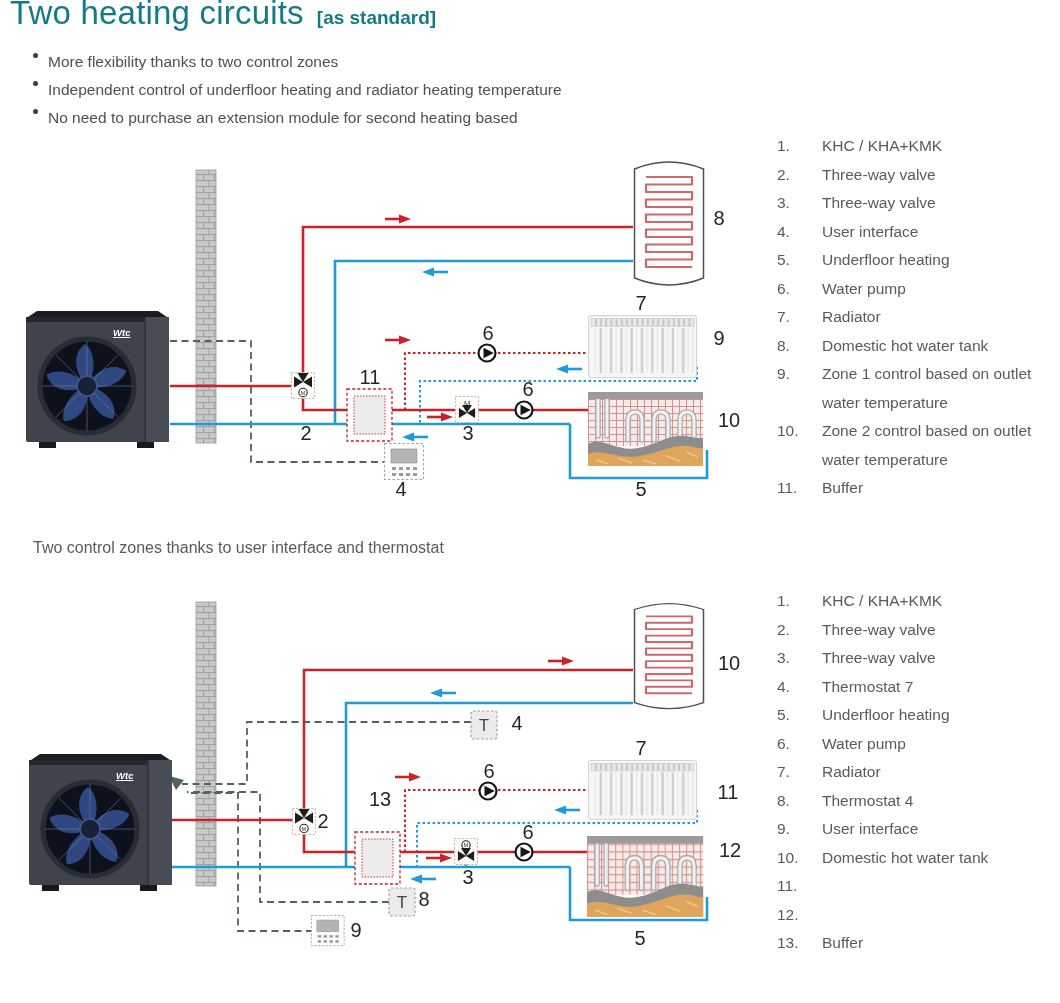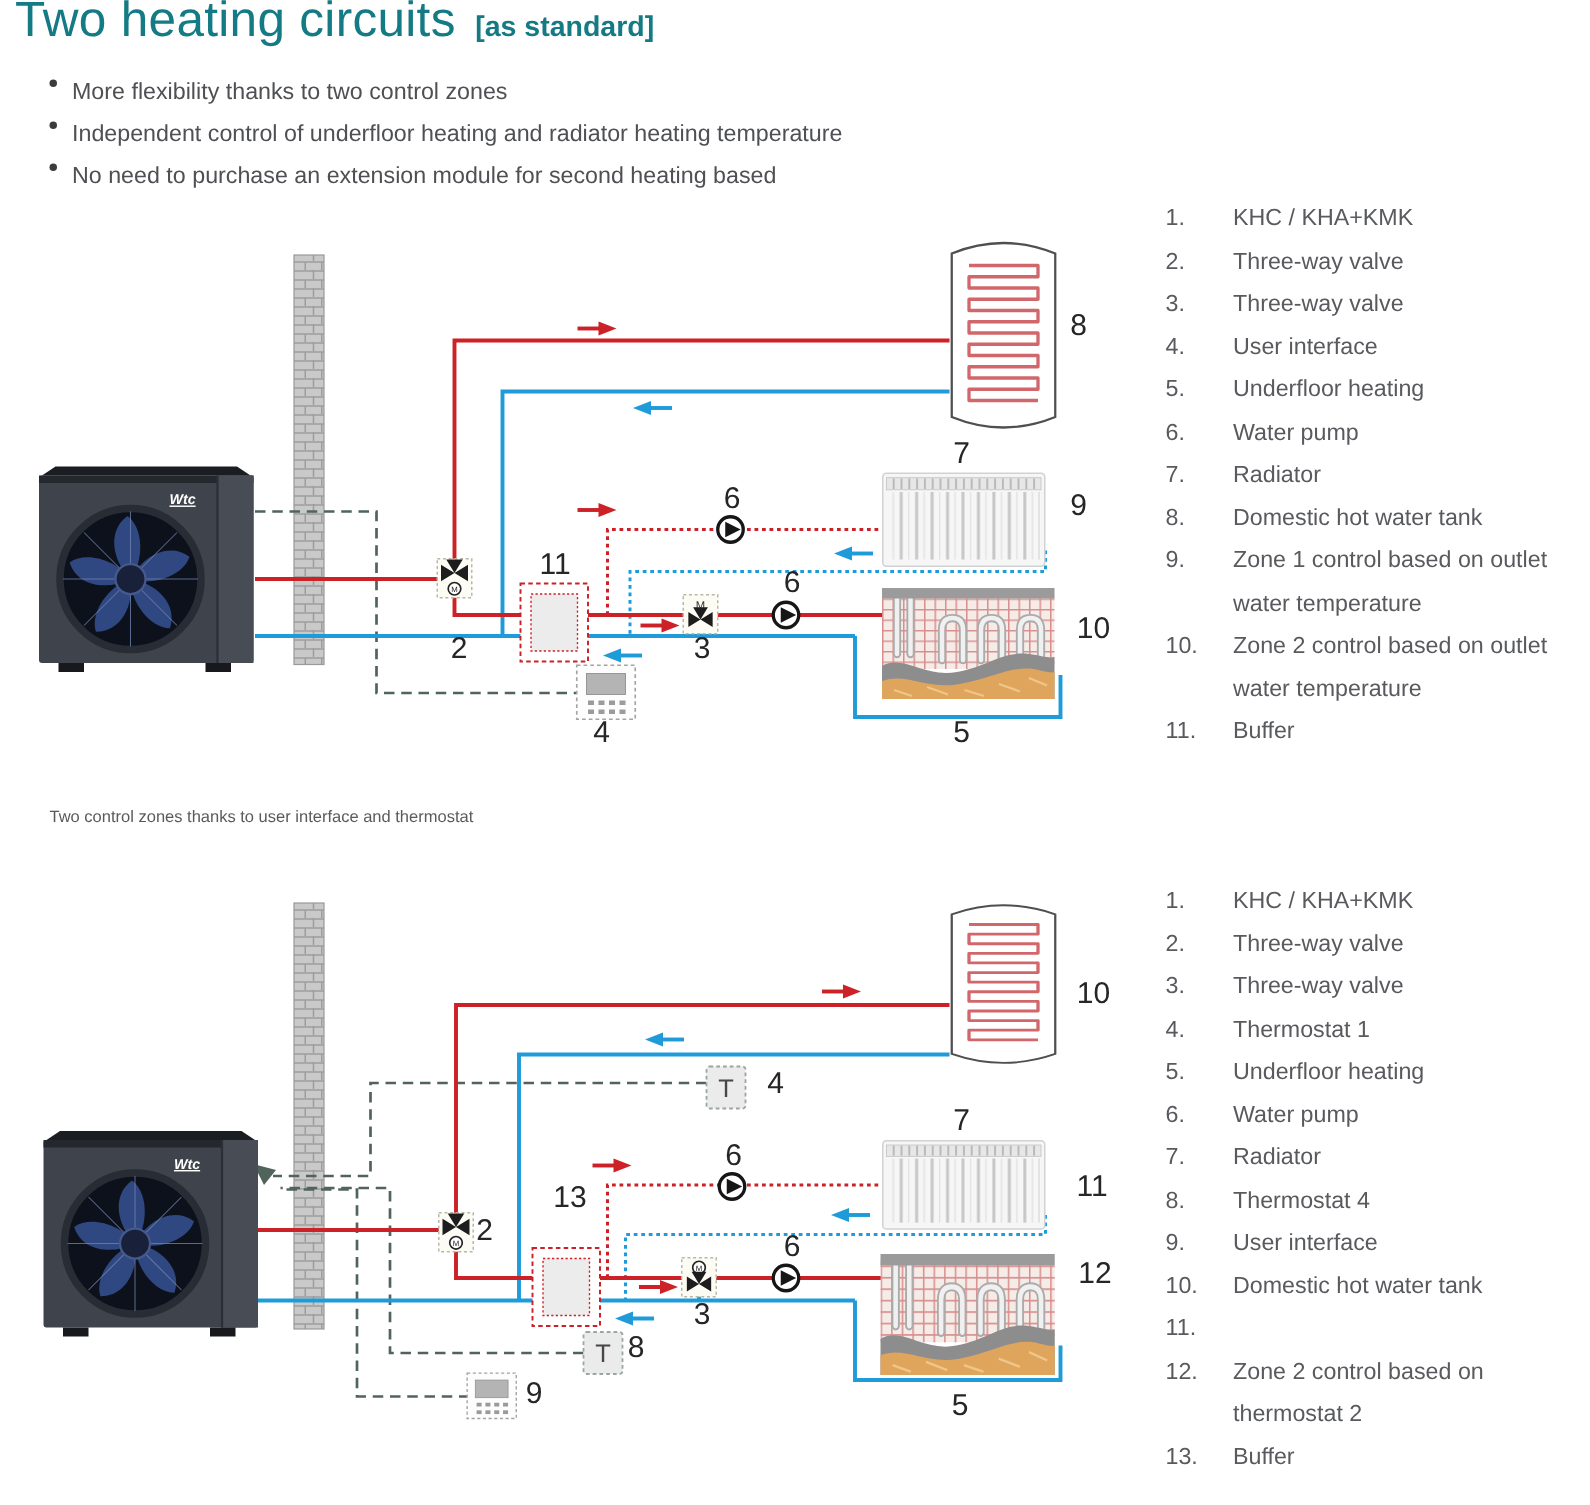--- a/index.html
+++ b/index.html
@@ -5,21 +5,21 @@
   html,body{margin:0;padding:0;}
   body{width:1060px;height:1003px;position:relative;background:#fff;overflow:hidden;
        font-family:"Liberation Sans",sans-serif;}
   svg{position:absolute;left:0;top:0;}
   .title-row{position:absolute;left:10px;top:-6px;display:flex;align-items:baseline;gap:13px;color:#147a84;}
   .title{font-size:33px;font-weight:400;letter-spacing:.2px;}
   .title-tag{font-size:19px;font-weight:700;}
   .bullets{position:absolute;left:33px;top:53px;}
   .b-row{display:flex;height:28px;font-size:15.5px;color:#4f5054;}
   .b-dot{width:5px;height:5px;border-radius:50%;background:#3c3c3c;margin-right:10px;flex:none;}
-  .caption{position:absolute;left:33px;top:539px;font-size:11px;color:#595a5e;}
+  .caption{position:absolute;left:33px;top:539px;font-size:16px;color:#595a5e;}
   .legend{position:absolute;left:777px;width:278px;}
   #legend1{top:132px;}
   #legend2{top:587px;}
   .lg-row{display:flex;line-height:28.5px;font-size:15.5px;color:#595a5e;}
   .lg-num{width:45px;flex:none;}
   .lg-txt{width:212px;}
   .dlabel{position:absolute;transform:translate(-50%,-50%);font-size:20px;color:#262626;white-space:nowrap;}
 </style>
 </head>
 <body>
@@ -316,21 +316,21 @@
       <span class="lg-txt">Three-way valve</span>
     </div>
 
     <div class="lg-row">
       <span class="lg-num">3.</span>
       <span class="lg-txt">Three-way valve</span>
     </div>
 
     <div class="lg-row">
       <span class="lg-num">4.</span>
-      <span class="lg-txt">Thermostat 1</span>
+      <span class="lg-txt">Thermostat 7</span>
     </div>
 
     <div class="lg-row">
       <span class="lg-num">5.</span>
       <span class="lg-txt">Underfloor heating</span>
     </div>
 
     <div class="lg-row">
       <span class="lg-num">6.</span>
       <span class="lg-txt">Water pump</span>
@@ -355,21 +355,20 @@
       <span class="lg-num">10.</span>
       <span class="lg-txt">Domestic hot water tank</span>
     </div>
 
     <div class="lg-row">
       <span class="lg-num">11.</span>
     </div>
 
     <div class="lg-row">
       <span class="lg-num">12.</span>
-      <span class="lg-txt">Zone 2 control based on thermostat 2</span>
     </div>
 
     <div class="lg-row">
       <span class="lg-num">13.</span>
       <span class="lg-txt">Buffer</span>
     </div>
   </div>
 
 <span class="dlabel" style="left:306px;top:433px">2</span>
 <span class="dlabel" style="left:370px;top:377px">11</span>

